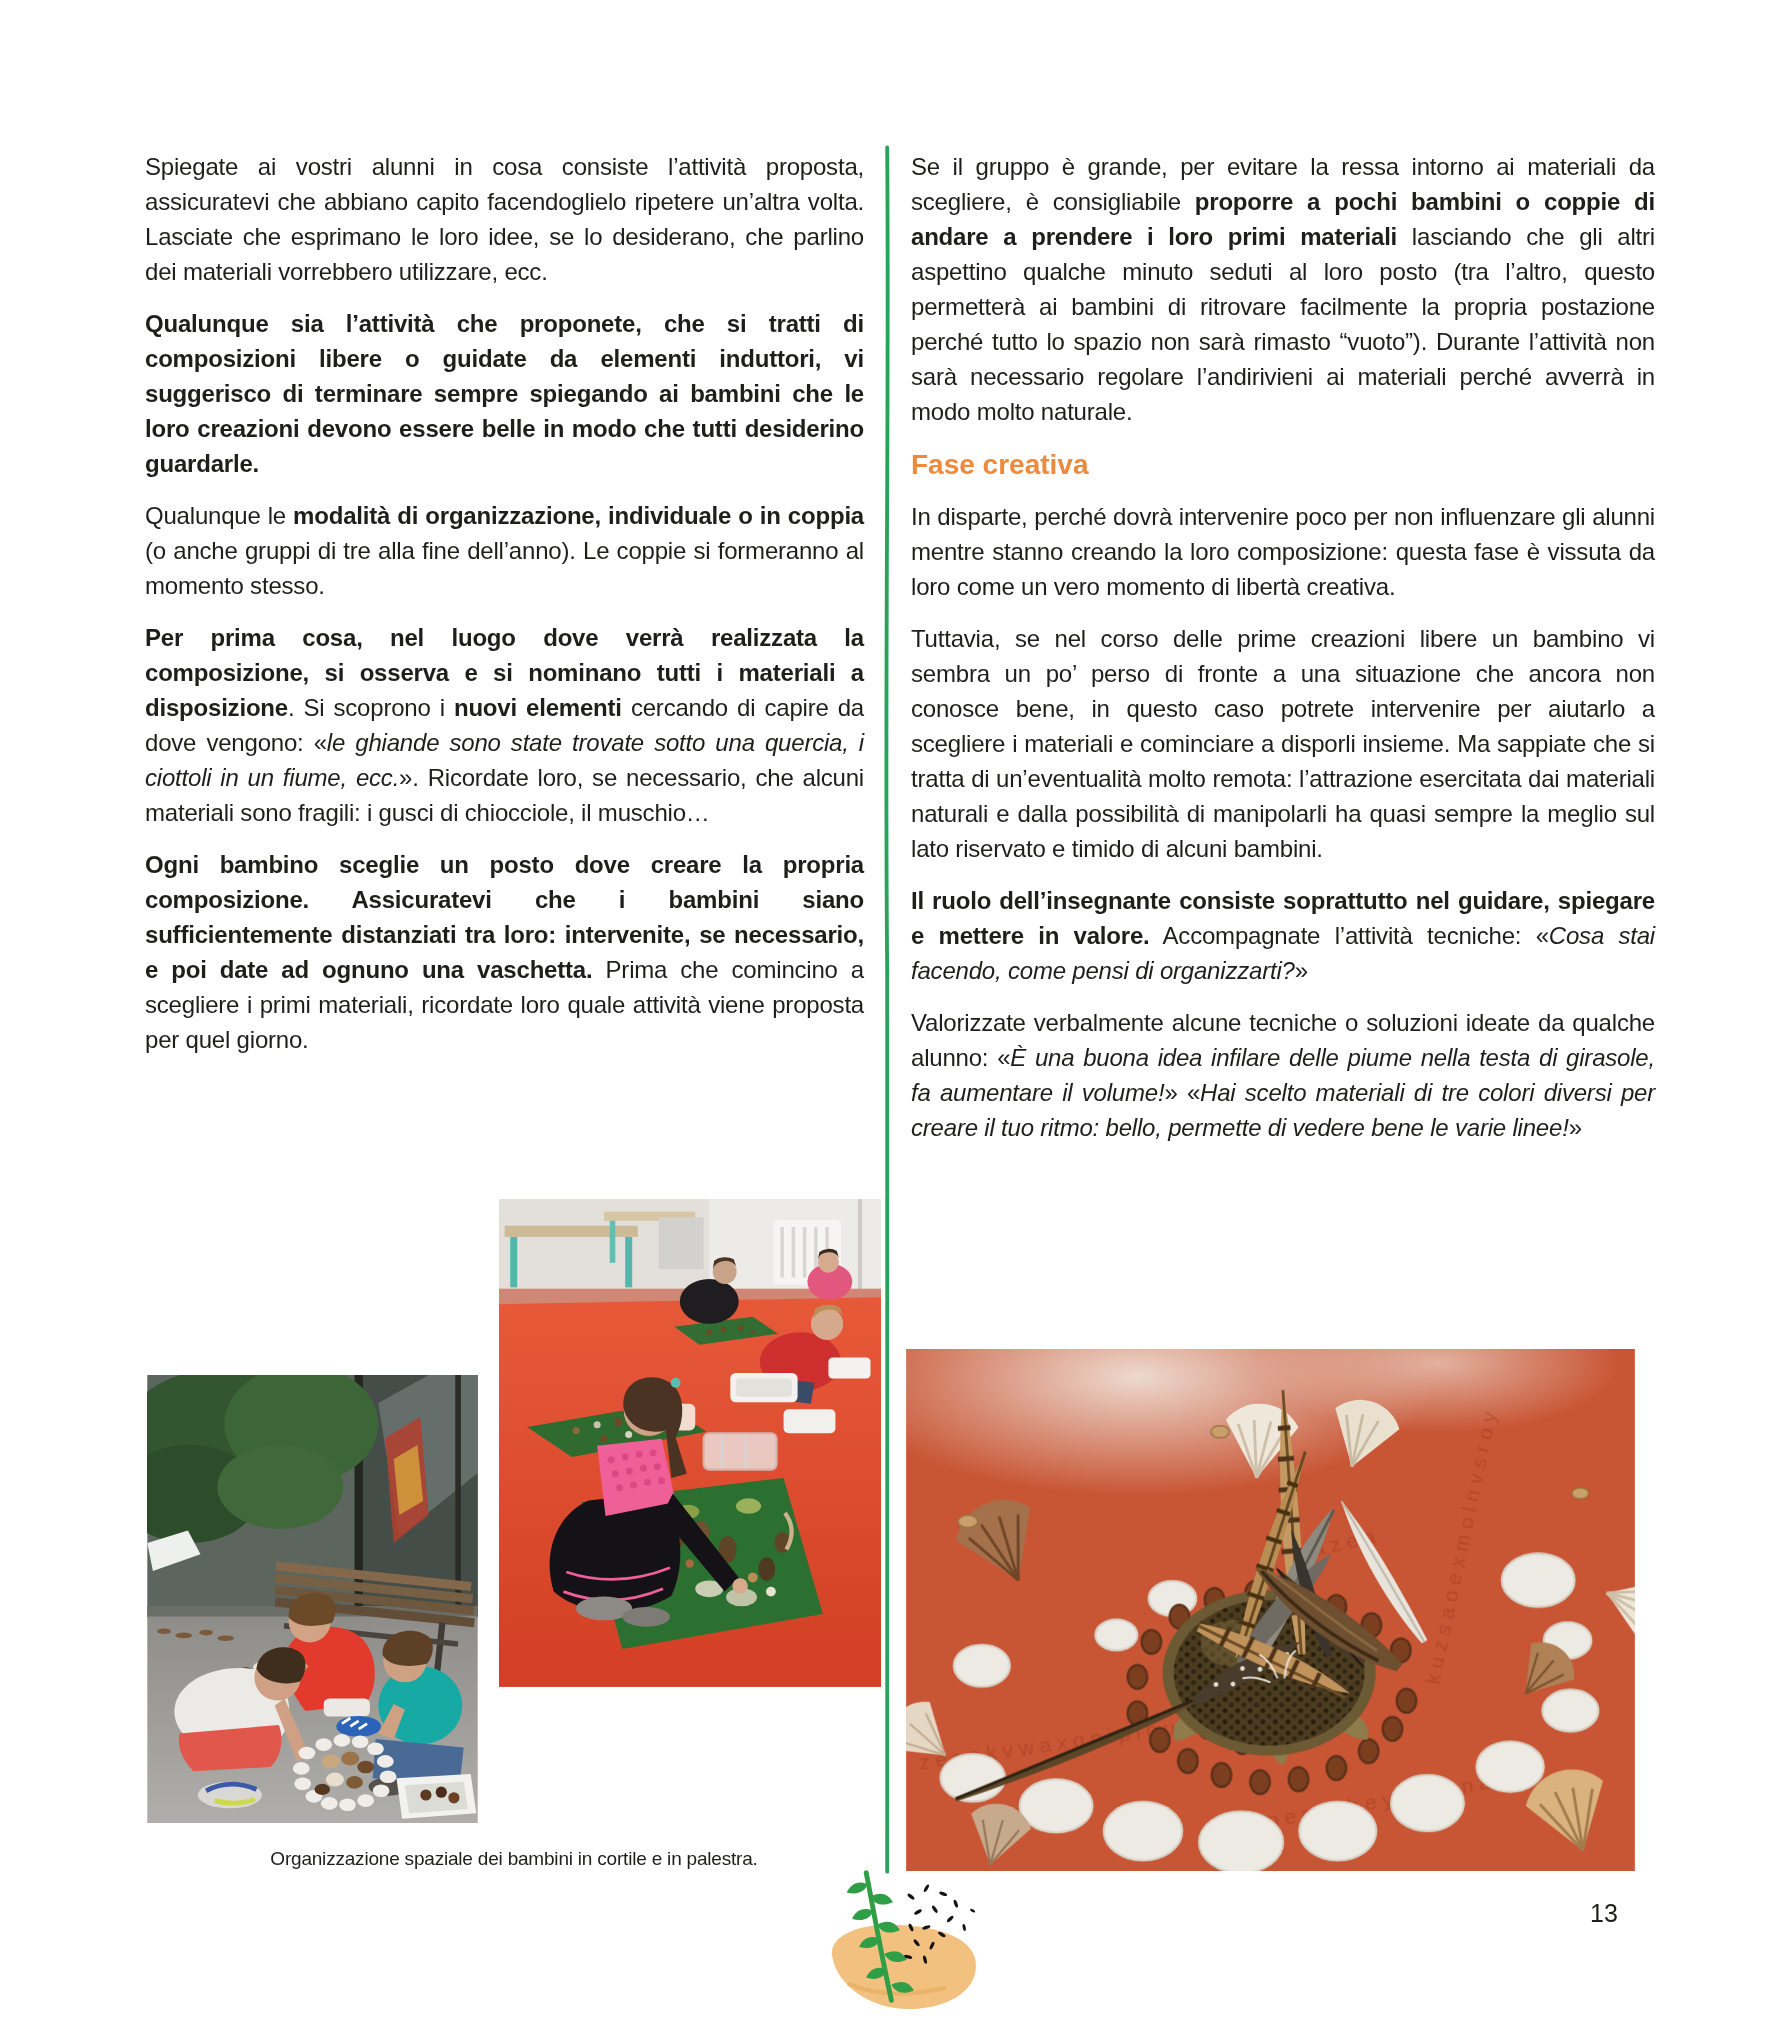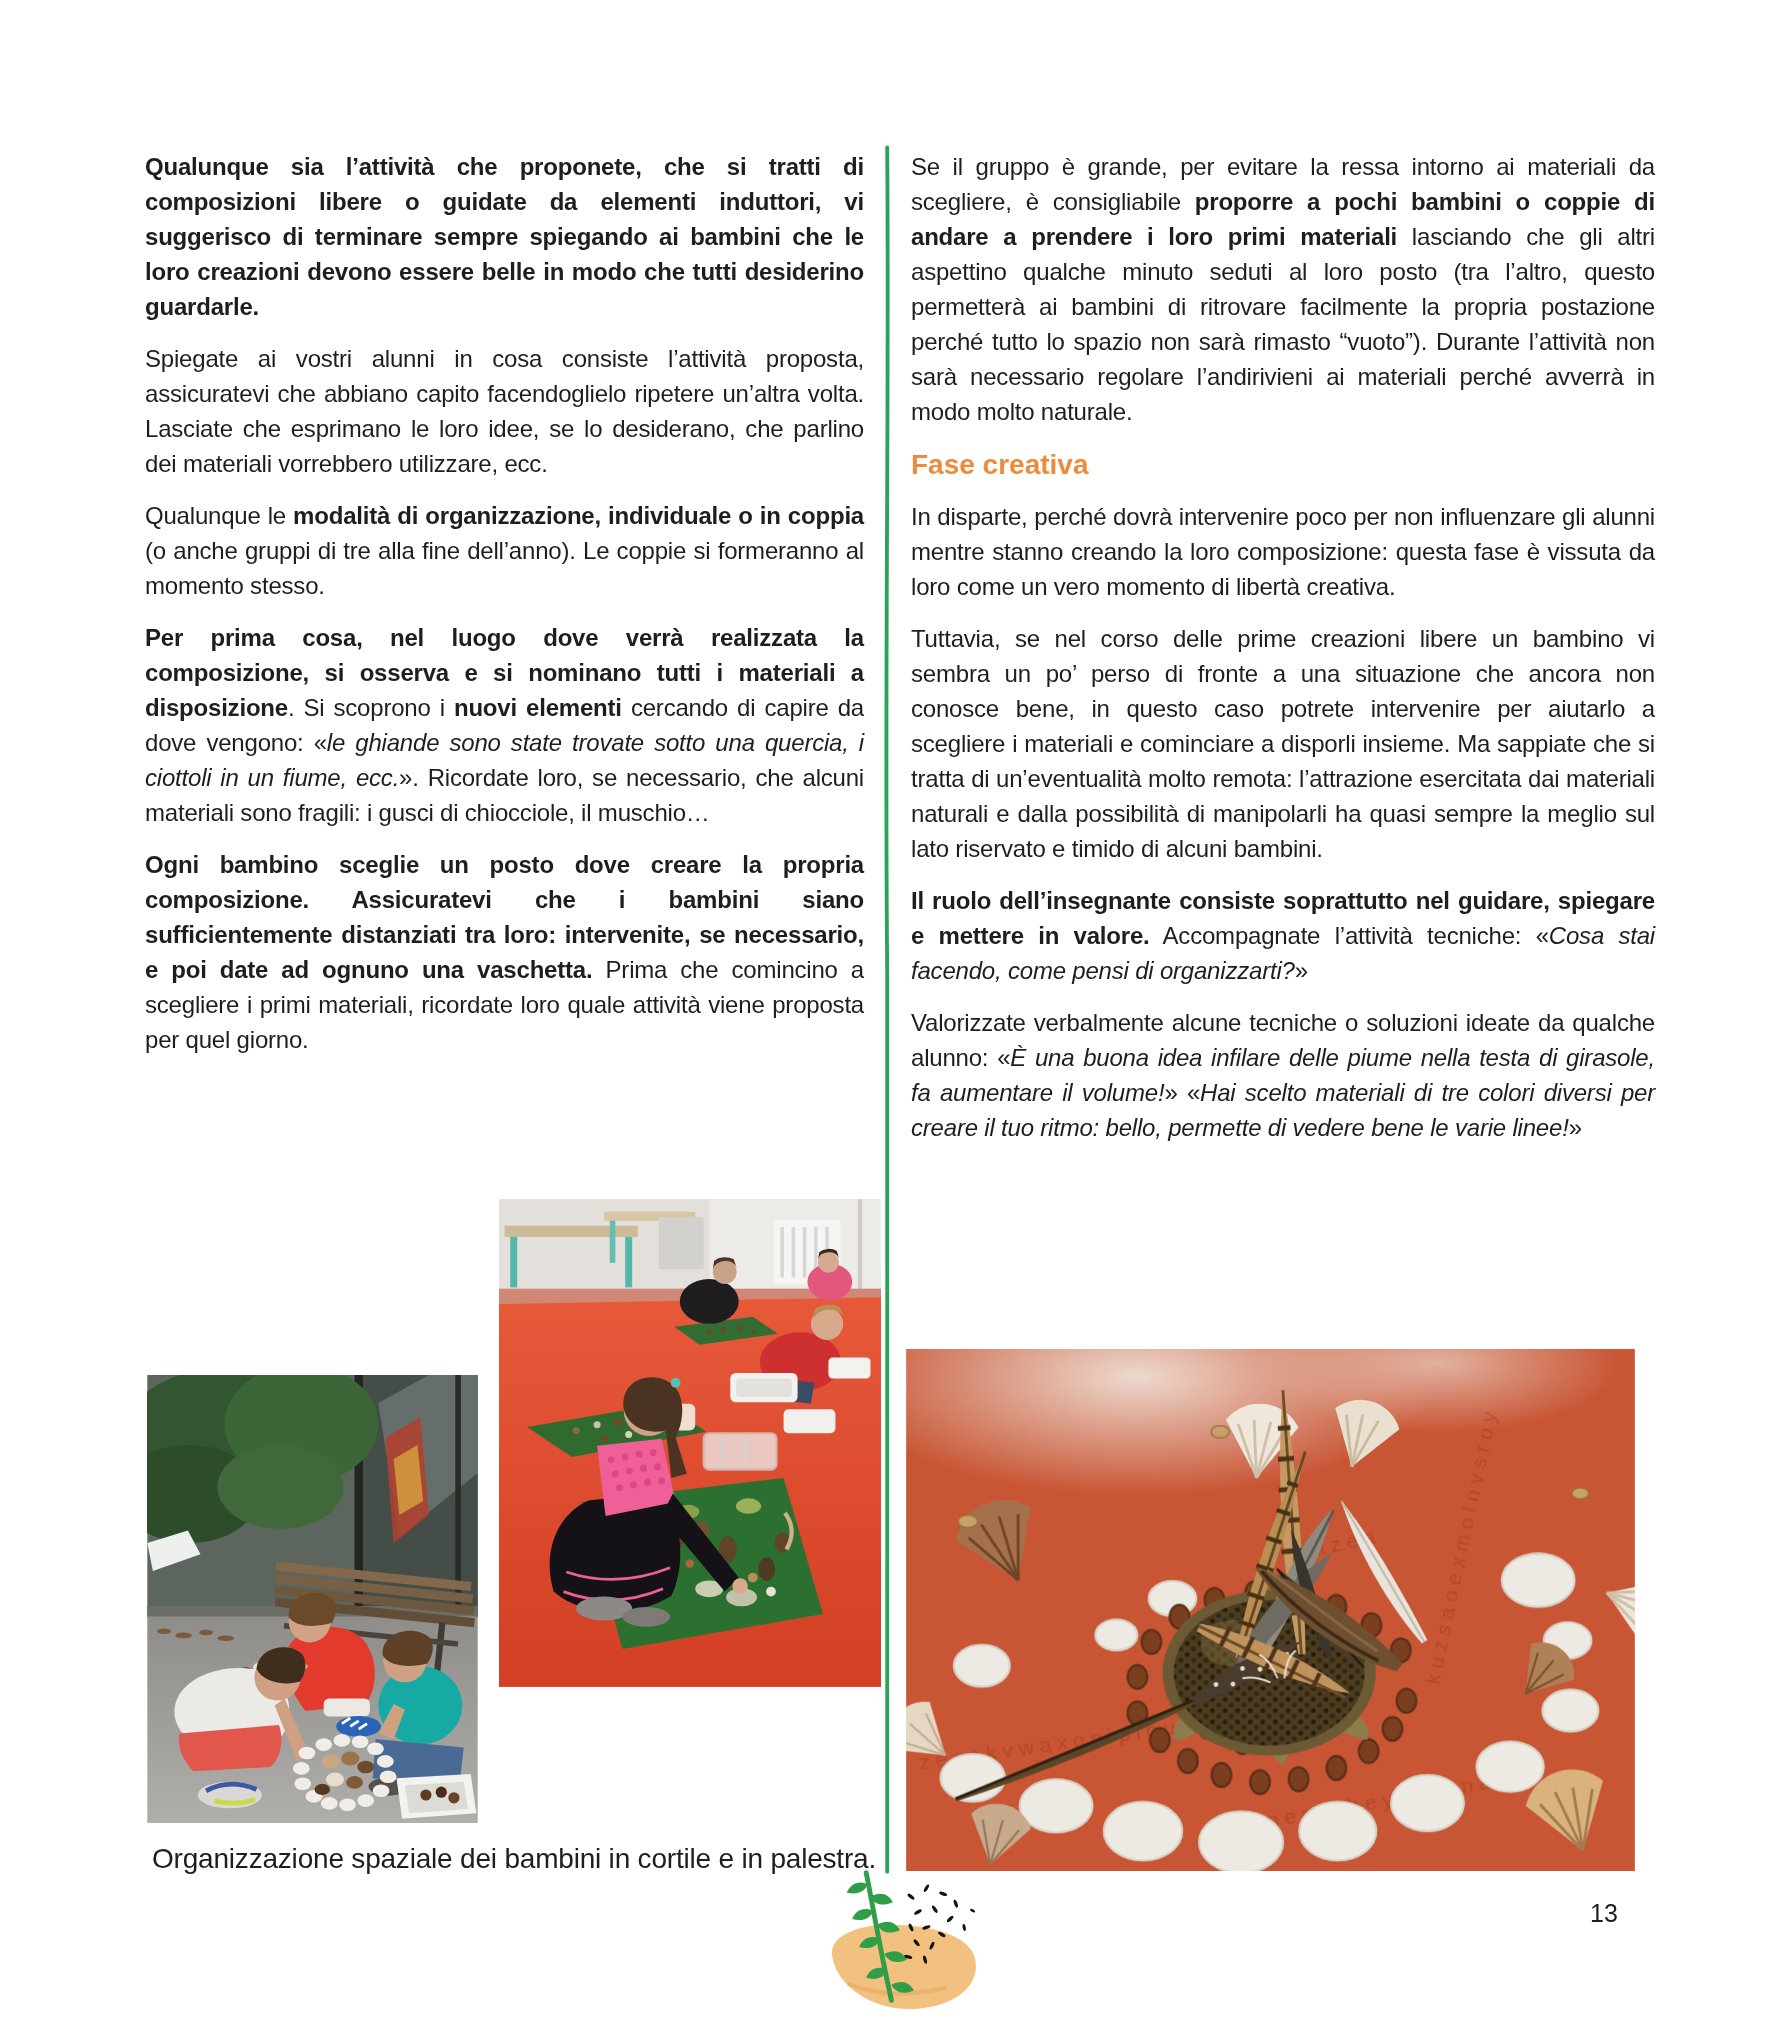--- a/index.html
+++ b/index.html
@@ -11,35 +11,35 @@
   .col{position:absolute;top:149px;font-size:24px;line-height:35px;text-align:justify;letter-spacing:-0.2px;}
   .col p{margin:0 0 17px 0;}
   .col h2{margin:12.6px 0 15.4px 0;font-size:28px;line-height:38px;color:#ee8a3b;font-weight:700;text-align:left;letter-spacing:0;}
   .b{font-weight:700;}
   .i{font-style:italic;}
   #left-col{left:145px;width:719px;}
   #right-col{left:911px;width:744px;}
   .fig{position:absolute;display:block;}
   #caption{
     position:absolute;left:147px;top:1843px;width:734px;text-align:center;
-    font-size:28px;line-height:31px;color:#1e1e1c;font-weight:500;letter-spacing:-0.2px;
+    font-size:19px;line-height:31px;color:#1e1e1c;font-weight:500;letter-spacing:-0.2px;
   }
   #page-number{
     position:absolute;left:1590px;top:1899px;width:56px;text-align:left;
     font-size:25px;color:#1e1e1c;
   }
   #divider{position:absolute;left:883px;top:144px;width:8.4px;height:1731px;}
   svg{display:block;}
 </style>
 </head>
 <body>
 
 <div id="left-col" class="col">
+    <p><span>Spiegate ai vostri alunni in cosa consiste l’attività proposta, assicuratevi che abbiano capito facendoglielo ripetere un’altra volta. Lasciate che esprimano le loro idee, se lo desiderano, che parlino dei materiali vorrebbero utilizzare, ecc.</span></p>
     <p><span class="b">Qualunque sia l’attività che proponete, che si tratti di composizioni libere o guidate da elementi induttori, vi suggerisco di terminare sempre spiegando ai bambini che le loro creazioni devono essere belle in modo che tutti desiderino guardarle.</span></p>
-    <p><span>Spiegate ai vostri alunni in cosa consiste l’attività proposta, assicuratevi che abbiano capito facendoglielo ripetere un’altra volta. Lasciate che esprimano le loro idee, se lo desiderano, che parlino dei materiali vorrebbero utilizzare, ecc.</span></p>
     <p><span>Qualunque le </span><span class="b">modalità di organizzazione, individuale o in coppia</span><span> (o anche gruppi di tre alla fine dell’anno). Le coppie si formeranno al momento stesso.</span></p>
     <p><span class="b">Per prima cosa, nel luogo dove verrà realizzata la composizione, si osserva e si nominano tutti i materiali a disposizione</span><span>. Si scoprono i </span><span class="b">nuovi elementi</span><span> cercando di capire da dove vengono: «</span><span class="i">le ghiande sono state trovate sotto una quercia, i ciottoli in un fiume, ecc.</span><span>». Ricordate loro, se necessario, che alcuni materiali sono fragili: i gusci di chiocciole, il muschio…</span></p>
     <p><span class="b">Ogni bambino sceglie un posto dove creare la propria composizione. Assicuratevi che i bambini siano sufficientemente distanziati tra loro: intervenite, se necessario, e poi date ad ognuno una vaschetta.</span><span> Prima che comincino a scegliere i primi materiali, ricordate loro quale attività viene proposta per quel giorno.</span></p>
   </div>
 
 <div id="right-col" class="col">
     <p><span>Se il gruppo è grande, per evitare la ressa intorno ai materiali da scegliere, è consigliabile </span><span class="b">proporre a pochi bambini o coppie di andare a prendere i loro primi materiali</span><span> lasciando che gli altri aspettino qualche minuto seduti al loro posto (tra l’altro, questo permetterà ai bambini di ritrovare facilmente la propria postazione perché tutto lo spazio non sarà rimasto “vuoto”). Durante l’attività non sarà necessario regolare l’andirivieni ai materiali perché avverrà in modo molto naturale.</span></p>
     <h2><span>Fase creativa</span></h2>
     <p><span>In disparte, perché dovrà intervenire poco per non influenzare gli alunni mentre stanno creando la loro composizione: questa fase è vissuta da loro come un vero momento di libertà creativa.</span></p>
     <p><span>Tuttavia, se nel corso delle prime creazioni libere un bambino vi sembra un po’ perso di fronte a una situazione che ancora non conosce bene, in questo caso potrete intervenire per aiutarlo a scegliere i materiali e cominciare a disporli insieme. Ma sappiate che si tratta di un’eventualità molto remota: l’attrazione esercitata dai materiali naturali e dalla possibilità di manipolarli ha quasi sempre la meglio sul lato riservato e timido di alcuni bambini.</span></p>

